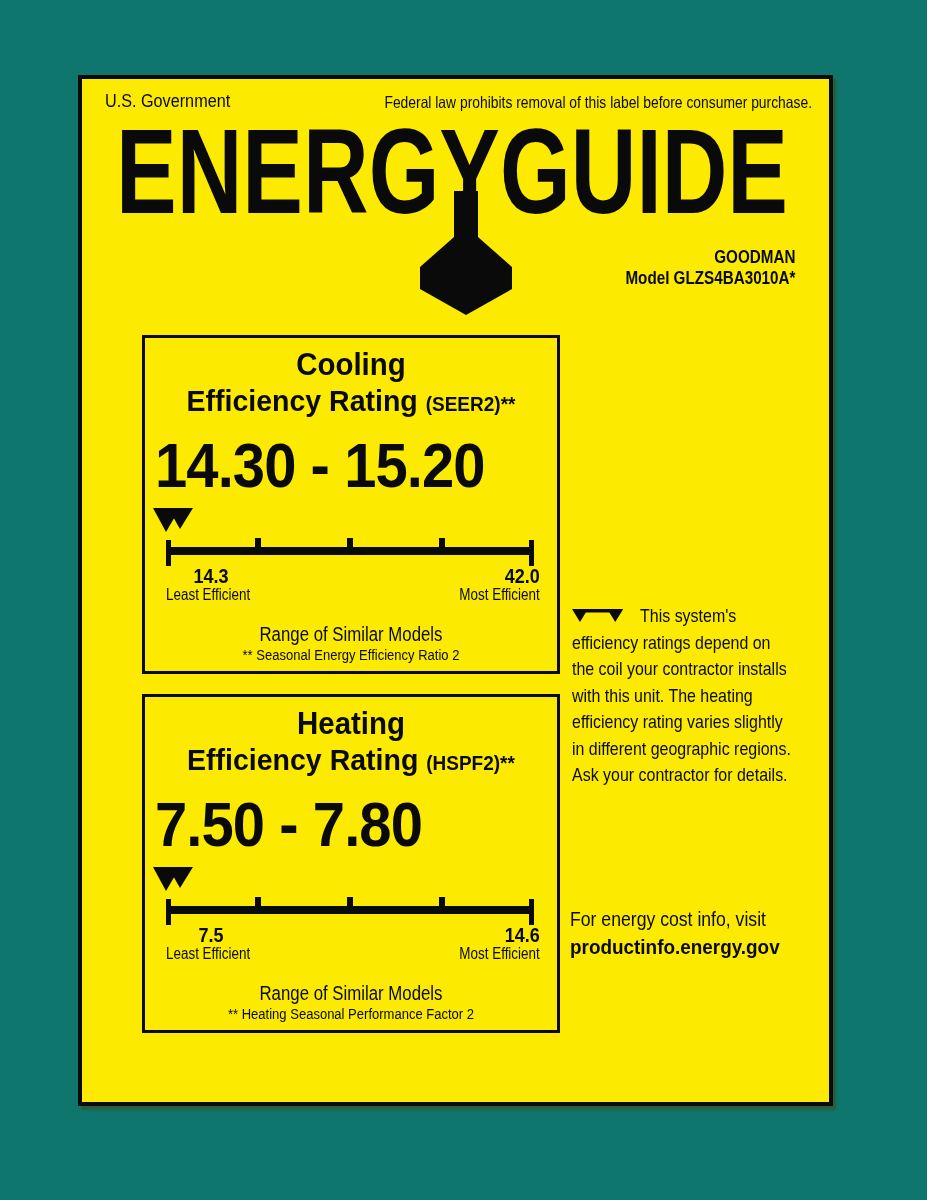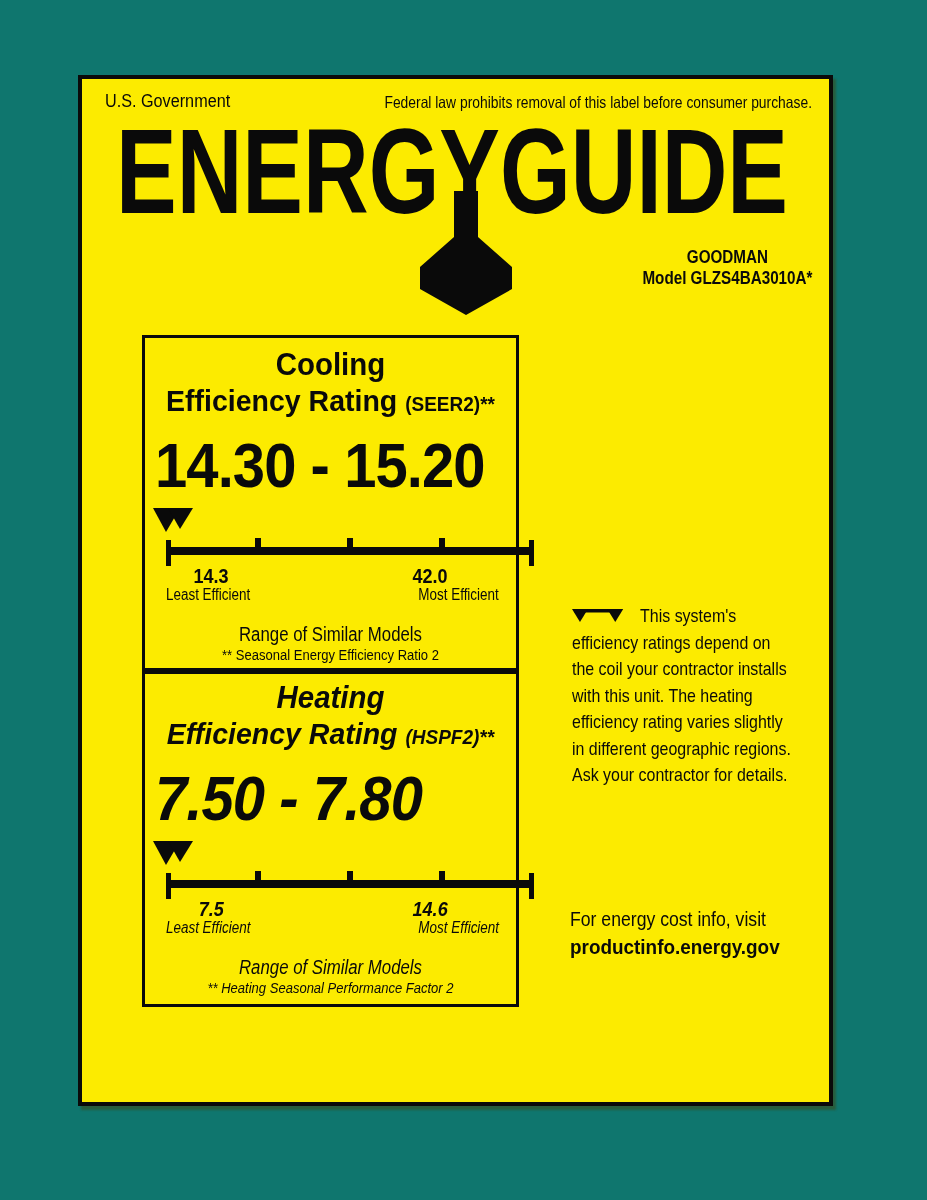--- a/index.html
+++ b/index.html
@@ -14,44 +14,44 @@
   .us-gov{left:23px;top:12px;font-size:18px;transform:scaleX(.9);transform-origin:0 0;}
   .federal{right:17px;top:14px;font-size:16.5px;transform:scaleX(.84);transform-origin:100% 0;}
   .logo{left:30px;top:38px;}
   .logo text{font-family:"Liberation Sans",sans-serif;font-weight:bold;font-size:92px;fill:#0a0a0a;}
   .arrow{left:336px;top:112px;}
 
   
   .ptype{left:23px;top:170px;}
   .ptype div{font-size:17.5px;font-weight:bold;line-height:22px;transform:scaleX(.88);
              transform-origin:0 50%;white-space:nowrap;}
-  .brand{right:17px;top:168px;text-align:center;}
+  .brand{right:34px;top:168px;text-align:right;}
   .brand div{font-size:17.5px;font-weight:bold;line-height:21px;transform:scaleX(.87);
              transform-origin:100% 50%;white-space:nowrap;}
 
   
-  .ebox{position:absolute;left:60px;width:377px;height:339px;box-sizing:border-box;
+  .ebox{position:absolute;left:60px;width:418px;height:339px;box-sizing:border-box;
         border:3px solid #0a0a0a;}
   #cooling-box{top:256px;}
-  #heating-box{top:589px;font-style:italic;}
+  #heating-box{top:615px;}
   .box-title{left:0;right:0;top:8px;text-align:center;font-weight:bold;font-size:32px;
              line-height:36px;transform:scaleX(.92);transform-origin:50% 0;white-space:nowrap;}
   .box-sub{left:0;right:0;top:46px;text-align:center;font-weight:bold;font-size:30px;
            line-height:34px;transform:scaleX(.95);transform-origin:50% 0;white-space:nowrap;}
   .box-sub .metric{font-size:20px;}
   .box-value{left:10px;top:95px;font-size:63px;font-weight:bold;line-height:64px;
              transform:scaleX(.92);transform-origin:0 0;white-space:nowrap;letter-spacing:-1px;}
   .scale-marker{left:8px;top:170px;}
   .scale-line{left:21px;top:209px;width:368px;height:8px;background:#0a0a0a;}
   .endbar{top:202px;width:5px;height:26px;background:#0a0a0a;}
   .endbar.l{left:21px;} .endbar.r{left:384px;}
   .tick{top:200px;width:6px;height:10px;background:#0a0a0a;}
   .tick.t1{left:110px;} .tick.t2{left:202px;} .tick.t3{left:294px;}
   .scale-min{left:21px;top:229px;text-align:center;}
-  .scale-max{right:17px;top:229px;}
+  .scale-max{right:17px;top:229px;text-align:right;}
   .scale-num{font-size:20px;font-weight:bold;line-height:19px;transform:scaleX(.9);white-space:nowrap;}
   .scale-lab{font-size:16px;line-height:17px;transform:scaleX(.84);white-space:nowrap;}
   .scale-min .scale-num,.scale-min .scale-lab{transform-origin:0 0;}
   .scale-max .scale-num,.scale-max .scale-lab{transform-origin:100% 0;}
   .range-caption{left:0;right:0;top:285px;text-align:center;font-size:20px;line-height:23px;
                  transform:scaleX(.84);transform-origin:50% 0;white-space:nowrap;}
   .box-footnote{left:0;right:0;top:308px;text-align:center;font-size:15.5px;line-height:18px;
                 transform:scaleX(.84);transform-origin:50% 0;white-space:nowrap;}
 
   

